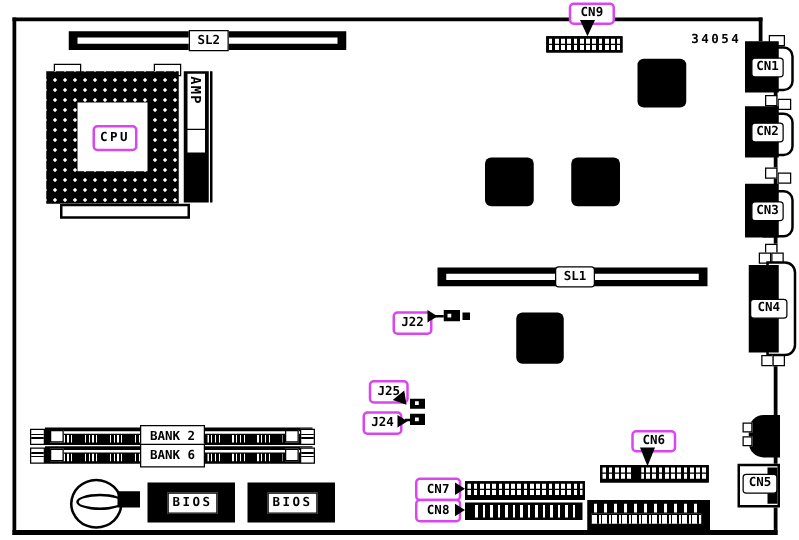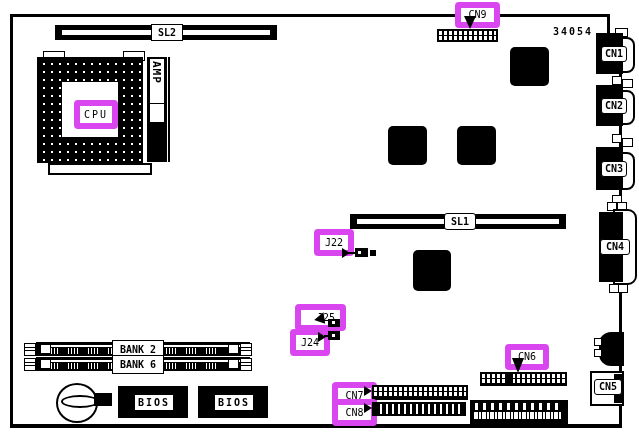--- a/index.html
+++ b/index.html
@@ -1,23 +1,23 @@
 <!DOCTYPE html>
 <html><head>
 <meta charset="utf-8">
 <style>
   html,body{margin:0;padding:0;background:#fff;}
   .stage{position:relative;width:639px;height:432px;background:#fff;overflow:hidden;
          font-family:"DejaVu Sans Mono","Liberation Mono",monospace;color:#000;}
   .abs{position:absolute;}
   .blk{position:absolute;background:#000;}
   .chip{position:absolute;background:#000;border-radius:5px;}
-  .callout{position:absolute;background:#fff;border:6px solid #d946ef;border-radius:4px;
+  .callout{position:absolute;background:#fff;border:2px solid #d946ef;border-radius:4px;
            display:flex;align-items:center;justify-content:center;
-           font-weight:normal;font-size:10px;line-height:10px;}
+           font-weight:bold;font-size:10px;line-height:10px;}
   .lbl{position:absolute;background:#fff;border:1.5px solid #000;
        display:flex;align-items:center;justify-content:center;
        font-weight:bold;font-size:10px;line-height:10px;}
   .port{position:absolute;background:#fff;border:2px solid #000;}
   .tab{position:absolute;background:#fff;border:1.5px solid #000;}
   .tri-r{position:absolute;width:0;height:0;border-top:5px solid transparent;
          border-bottom:5px solid transparent;border-left:8px solid #000;}
   .tri-d{position:absolute;width:0;height:0;border-left:6px solid transparent;
          border-right:6px solid transparent;border-top:13px solid #000;}
   .pinrow{position:absolute;left:1px;right:1px;height:4px;
@@ -111,29 +111,29 @@
 
   <div class="blk" style="left:599px;top:332px;width:25px;height:34px;border-radius:12px 0 0 12px;"></div>
   <div class="tab" style="left:594px;top:338px;width:6px;height:6px;"></div>
   <div class="tab" style="left:594px;top:349px;width:6px;height:6px;"></div>
 
   <div class="port" style="left:590px;top:371px;width:30px;height:31px;">
     <div class="abs" style="right:0;top:1px;width:8px;height:29px;background:#000;"></div>
   </div>
   <div class="lbl" style="left:594px;top:379px;width:26px;height:14px;border-radius:3px;">CN5</div>
 
-  <div class="callout" style="left:314px;top:229px;width:28px;height:15px;">J22</div>
+  <div class="callout" style="left:314px;top:249px;width:28px;height:15px;">J22</div>
   <div class="tri-r" style="left:342px;top:248px;"></div>
   <div class="blk" style="left:348px;top:252px;width:7px;height:2px;"></div>
   <div class="blk" style="left:355px;top:248px;width:13px;height:9px;">
     <div class="abs" style="left:3px;top:3px;width:3px;height:3px;background:#fff;"></div>
   </div>
   <div class="blk" style="left:370px;top:250px;width:6px;height:6px;"></div>
 
-  <div class="callout" style="left:295px;top:304px;width:28px;height:15px;padding-left:11px;">J25</div>
+  <div class="callout" style="left:295px;top:304px;width:28px;height:15px;">J25</div>
   <div class="tri-d" style="left:316px;top:315px;transform:rotate(-40deg);border-top-width:10px;"></div>
   <div class="blk" style="left:328px;top:319px;width:12px;height:8px;">
     <div class="abs" style="left:4px;top:2px;width:3px;height:3px;background:#fff;"></div>
   </div>
 
   <div class="callout" style="left:290px;top:329px;width:28px;height:15px;">J24</div>
   <div class="tri-r" style="left:318px;top:332px;"></div>
   <div class="blk" style="left:324px;top:335px;width:4px;height:2px;"></div>
   <div class="blk" style="left:328px;top:331px;width:12px;height:9px;">
     <div class="abs" style="left:4px;top:3px;width:3px;height:3px;background:#fff;"></div>

